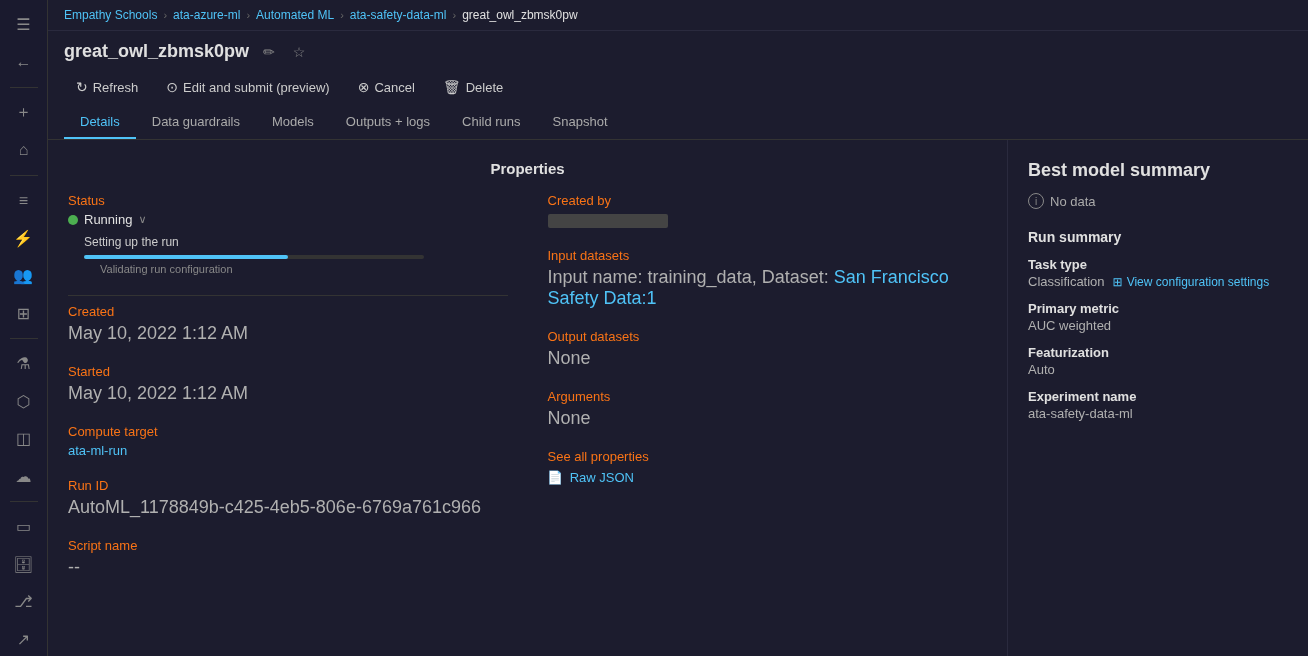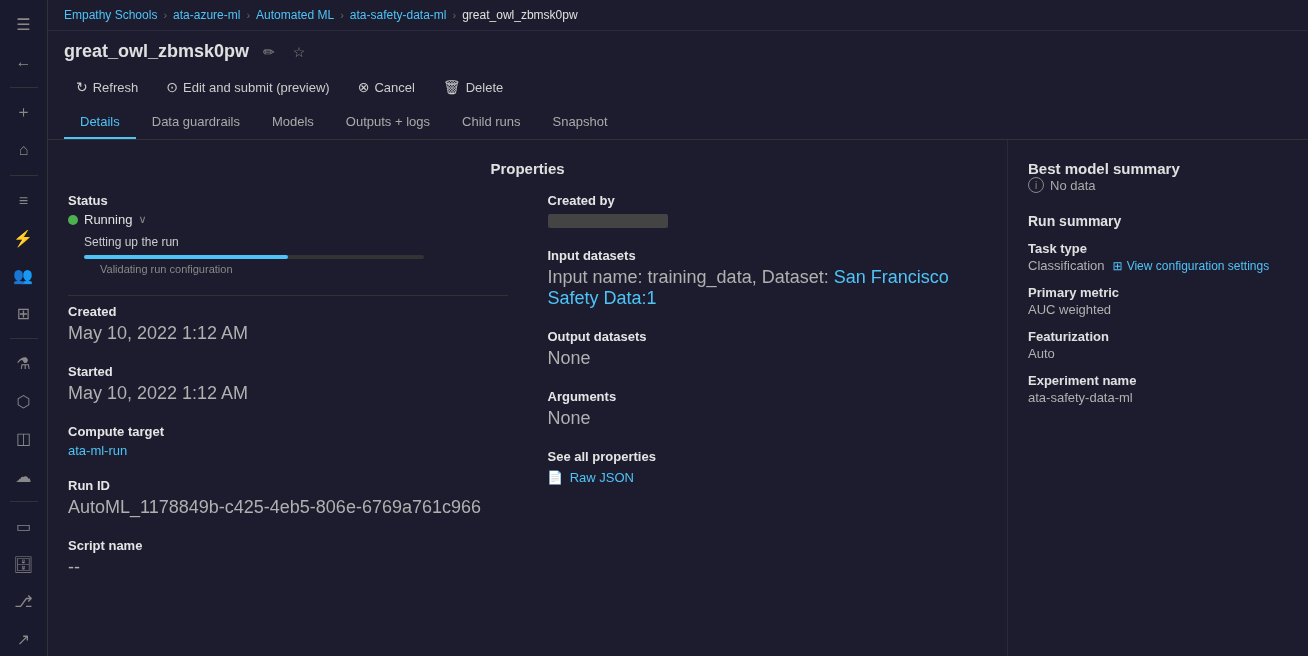--- a/index.html
+++ b/index.html
@@ -159,22 +159,22 @@
     .two-col {
       display: flex;
       gap: 40px;
     }
 
     .left-col { flex: 1; max-width: 460px; }
     .right-col { flex: 1; }
 
     .prop-group { margin-bottom: 20px; }
     .prop-label {
-      font-weight: 700;
-      color: #e5e5e5;
+      font-weight: 400;
+      color: #f97316;
       margin-bottom: 4px;
       font-size: 13px;
     }
     .prop-value {
       color: #b0b0b0;
       font-size: 18px;
     }
     .prop-link {
       color: #4fc3f7;
       cursor: pointer;
@@ -236,23 +236,24 @@
 
     
     .right-panel {
       width: 300px;
       padding: 20px;
       overflow-y: auto;
       flex-shrink: 0;
     }
 
     .summary-title {
-      font-size: 15px;
+      font-size: 18px;
       font-weight: 600;
       color: #e0e0e0;
+      margin-bottom: 12px;
     }
 
     .no-data {
       display: flex;
       align-items: center;
       gap: 6px;
       color: #aaa;
       font-size: 13px;
       margin-bottom: 20px;
     }

